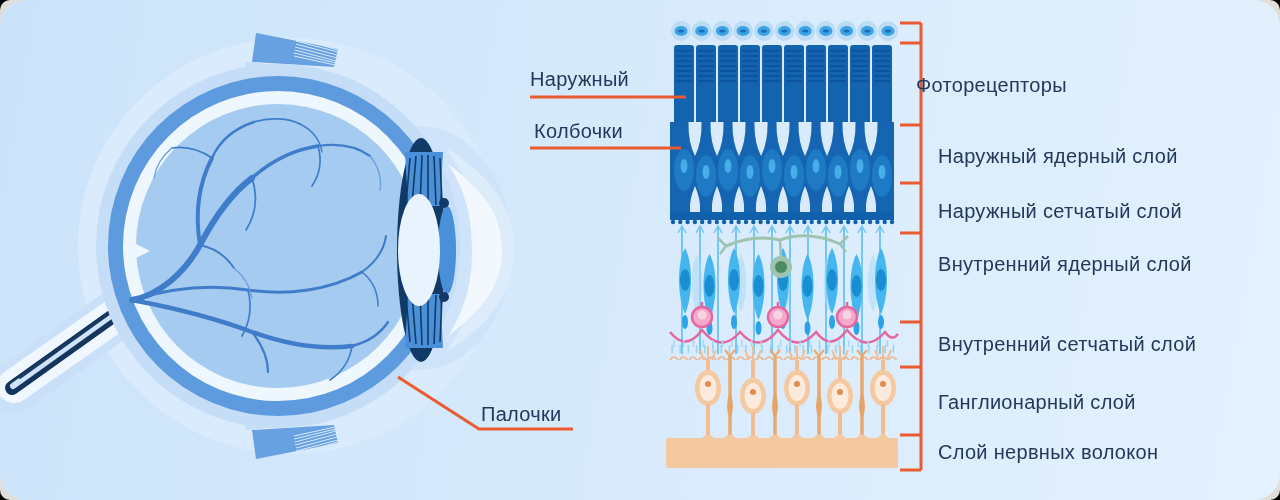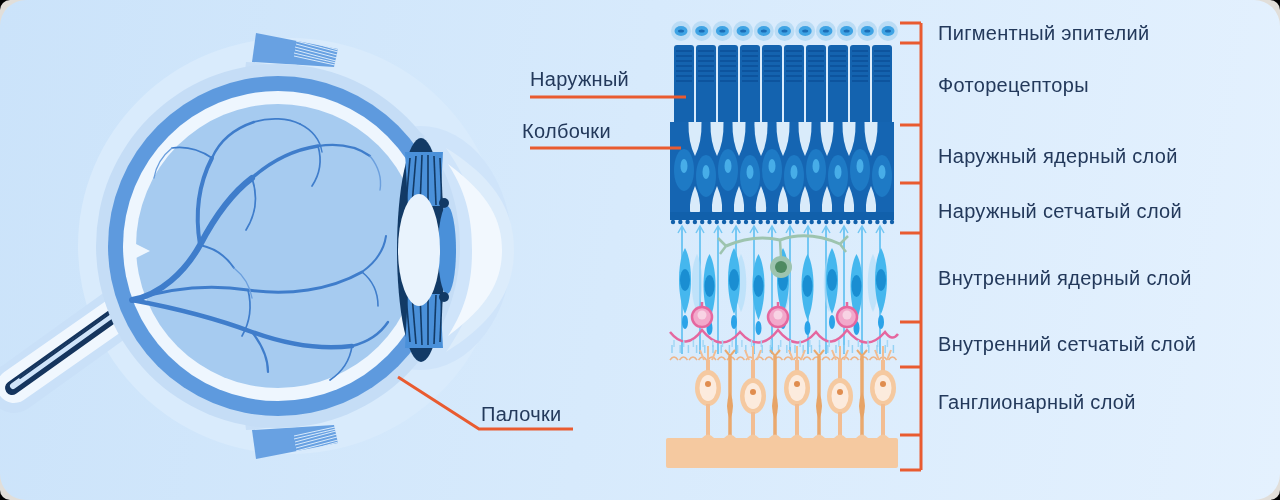--- a/index.html
+++ b/index.html
@@ -553,24 +553,24 @@
             <path d="M900,233 H921"></path>
             <path d="M900,322 H921"></path>
           <path d="M900,367 H921"></path>
             <path d="M900,435 H921"></path>
             <path d="M900,470 H921"></path>
         </g>
       </g>
     </svg>
 
     <div class="lbl" style="left:530px;top:66px">Наружный</div>
-    <div class="lbl" style="left:522px;top:118px">Колбочки</div>
+    <div class="lbl" style="left:534px;top:118px">Колбочки</div>
     <div class="lbl" style="left:481px;top:401px">Палочки</div>
 
-    <div class="lbl" style="left:938px;top:20px">Пигментный эпителий</div>
-    <div class="lbl" style="left:938px;top:72px">Фоторецепторы</div>
+    <div class="lbl" style="left:916px;top:72px">Фоторецепторы</div>
     <div class="lbl" style="left:938px;top:198px">Наружный сетчатый слой</div>
     <div class="lbl" style="left:938px;top:143px">Наружный ядерный слой</div>
-    <div class="lbl" style="left:938px;top:265px">Внутренний ядерный слой</div>
+    <div class="lbl" style="left:938px;top:251px">Внутренний ядерный слой</div>
     <div class="lbl" style="left:938px;top:389px">Ганглионарный слой</div>
     <div class="lbl" style="left:938px;top:331px">Внутренний сетчатый слой</div>
+    <div class="lbl" style="left:938px;top:439px">Слой нервных волокон</div>
   </div>
 </div>
 
 </body></html>

